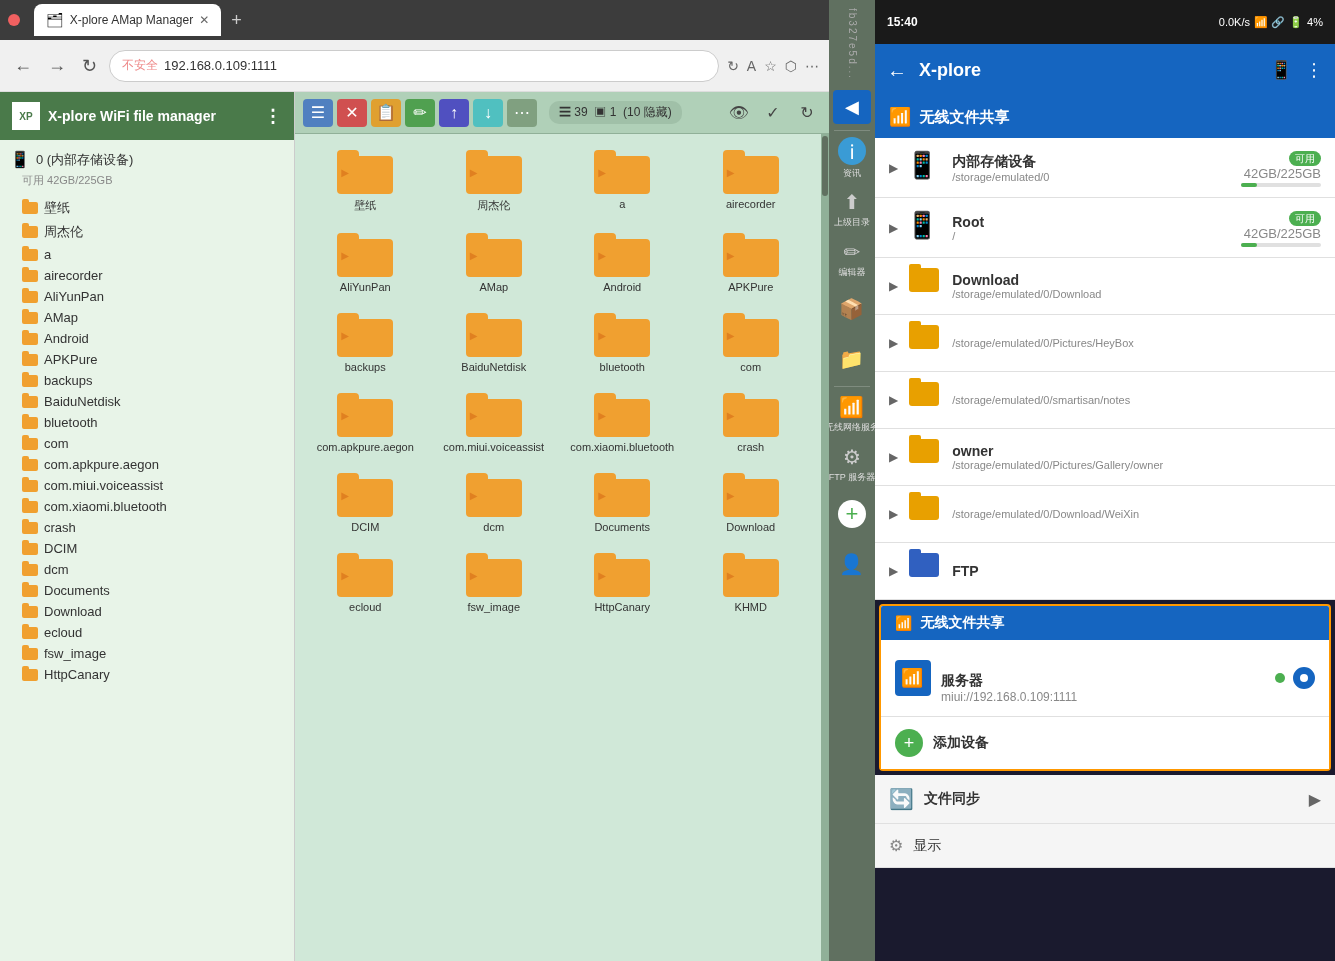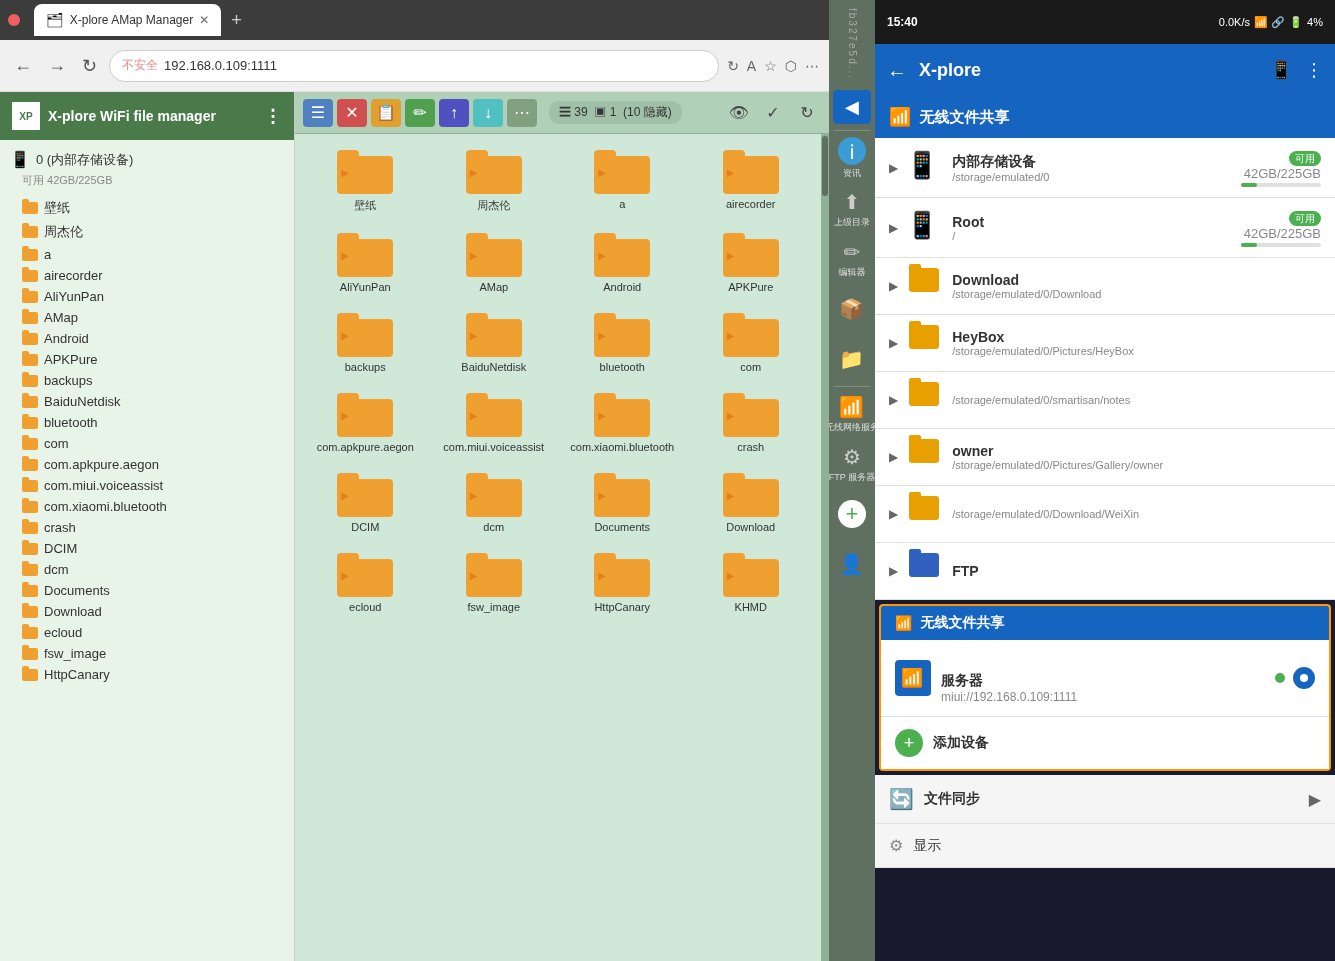--- a/index.html
+++ b/index.html
@@ -622,21 +622,20 @@
           <div class="fe-name">Download</div>
           <div class="fe-path">/storage/emulated/0/Download</div>
         </div>
       </div>
       <div class="folder-entry">
         <span class="fe-expand">▶</span>
         <div class="fe-icon">
             <div class="fe-icon-folder"></div>
           </div>
         <div class="fe-info">
-          <div class="fe-name">HeyBox</div>
           <div class="fe-path">/storage/emulated/0/Pictures/HeyBox</div>
         </div>
       </div>
       <div class="folder-entry">
         <span class="fe-expand">▶</span>
         <div class="fe-icon">
             <div class="fe-icon-folder"></div>
           </div>
         <div class="fe-info">
           <div class="fe-path">/storage/emulated/0/smartisan/notes</div>

